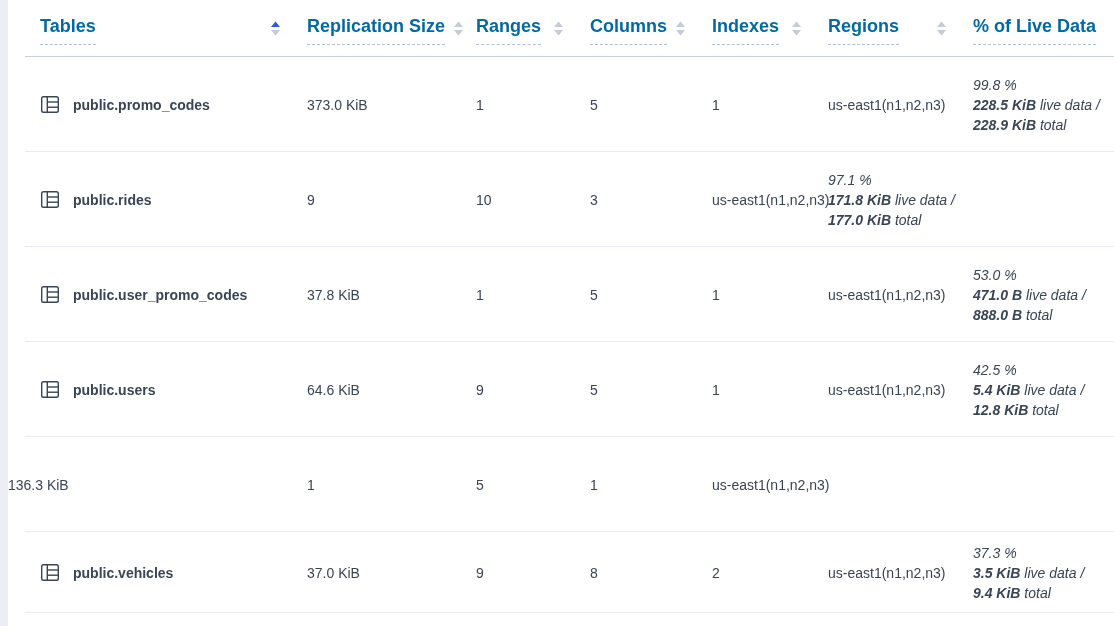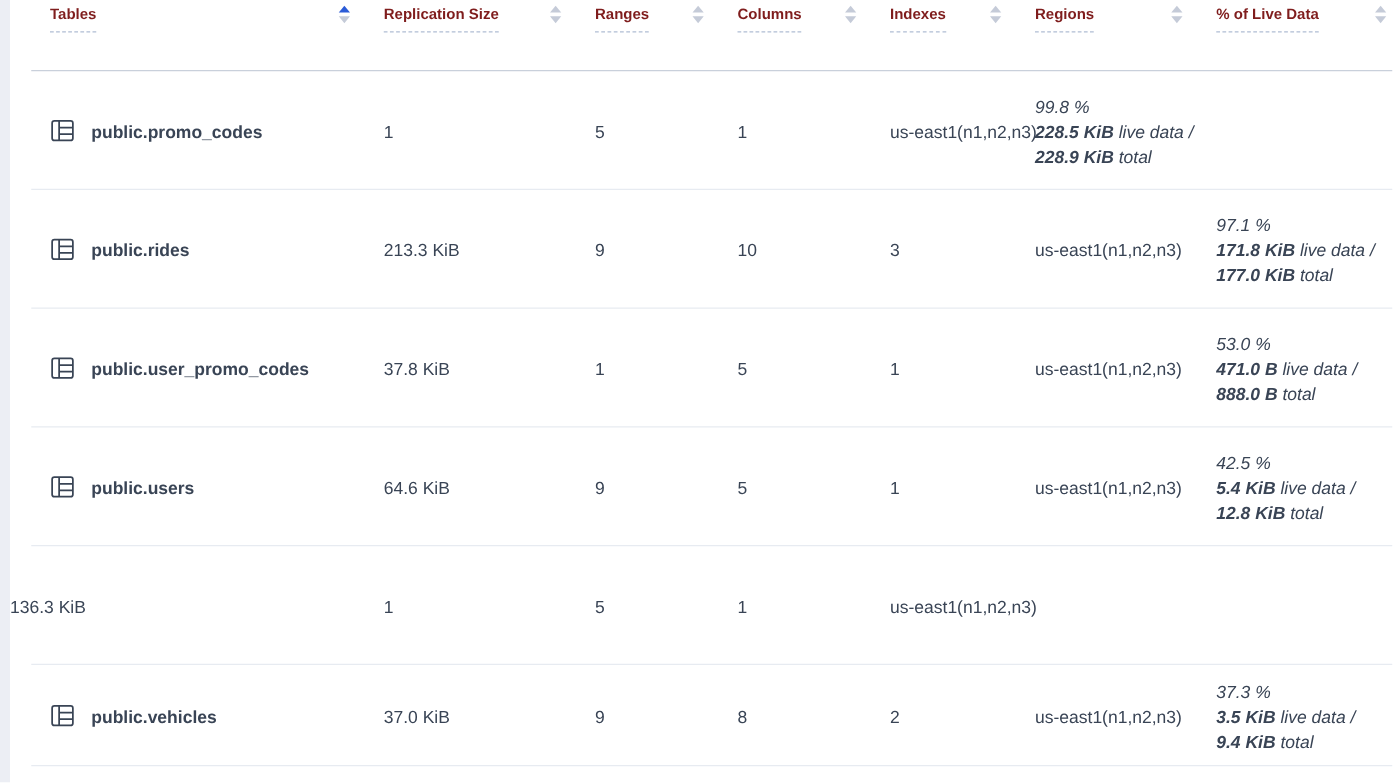--- a/index.html
+++ b/index.html
@@ -22,23 +22,23 @@
     width: 1106px;
   }
 
   
   .thead { height: 57px; position: relative; }
   .thead::after {
     content: ""; position: absolute; left: 17px; right: 0; bottom: 0;
     height: 1px; background: #c9d0db;
   }
   .th {
-    display: flex; align-items: flex-start; justify-content: space-between;
+    display: flex; align-items: center; justify-content: space-between;
     padding-right: 26px; padding-top: 4px;
-    color: #7f1d1d; font-size: 12px; font-weight: 700;
+    color: #0369a1; font-size: 18px; font-weight: 700;
     cursor: pointer;
   }
   .th.col-name { padding-left: 32px; }
   .th.col-live { padding-right: 4px; gap: 28px; }
   .th .label {
     border-bottom: 1px dashed #b0bdd4;
     padding-bottom: 7px;
     white-space: nowrap;
   }
   .sort-icon { flex: 0 0 auto; margin-left: 8px; }
@@ -145,20 +145,23 @@
         <svg width="20" height="19" viewBox="0 0 20 19" fill="none" stroke="#394455" stroke-width="1.4">
           <rect x="1.7" y="1.7" width="16.6" height="15.6" rx="1.8"></rect>
           <line x1="7.3" y1="1.7" x2="7.3" y2="17.3"></line>
           <line x1="7.3" y1="7" x2="18.3" y2="7"></line>
           <line x1="7.3" y1="12.2" x2="18.3" y2="12.2"></line>
         </svg>
       </span>
       <span class="tname">public.promo_codes</span>
     </div>
     <div class="td">
+      <span>373.0 KiB</span>
+    </div>
+    <div class="td">
       <span>1</span>
     </div>
     <div class="td">
       <span>5</span>
     </div>
     <div class="td">
       <span>1</span>
     </div>
     <div class="td">
       <span class="nowrap">us-east1(n1,n2,n3)</span>
@@ -176,23 +179,20 @@
         <svg width="20" height="19" viewBox="0 0 20 19" fill="none" stroke="#394455" stroke-width="1.4">
           <rect x="1.7" y="1.7" width="16.6" height="15.6" rx="1.8"></rect>
           <line x1="7.3" y1="1.7" x2="7.3" y2="17.3"></line>
           <line x1="7.3" y1="7" x2="18.3" y2="7"></line>
           <line x1="7.3" y1="12.2" x2="18.3" y2="12.2"></line>
         </svg>
       </span>
       <span class="tname">public.rides</span>
     </div>
     <div class="td">
-      <span>213.3 KiB</span>
-    </div>
-    <div class="td">
       <span>9</span>
     </div>
     <div class="td">
       <span>10</span>
     </div>
     <div class="td">
       <span>3</span>
     </div>
     <div class="td">
       <span class="nowrap">us-east1(n1,n2,n3)</span>

